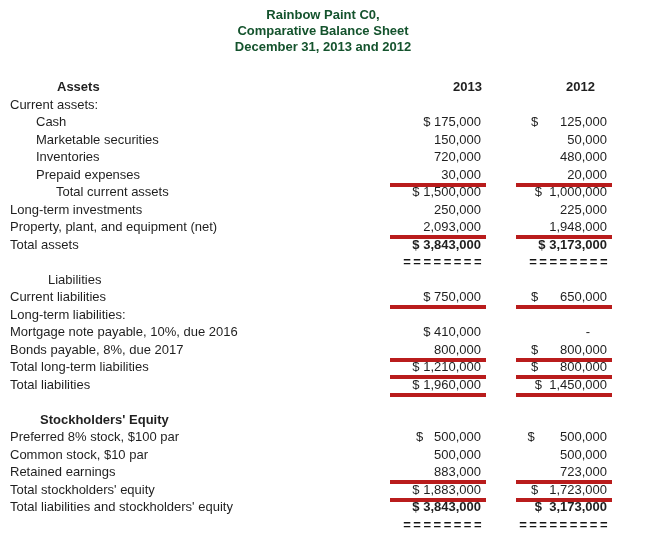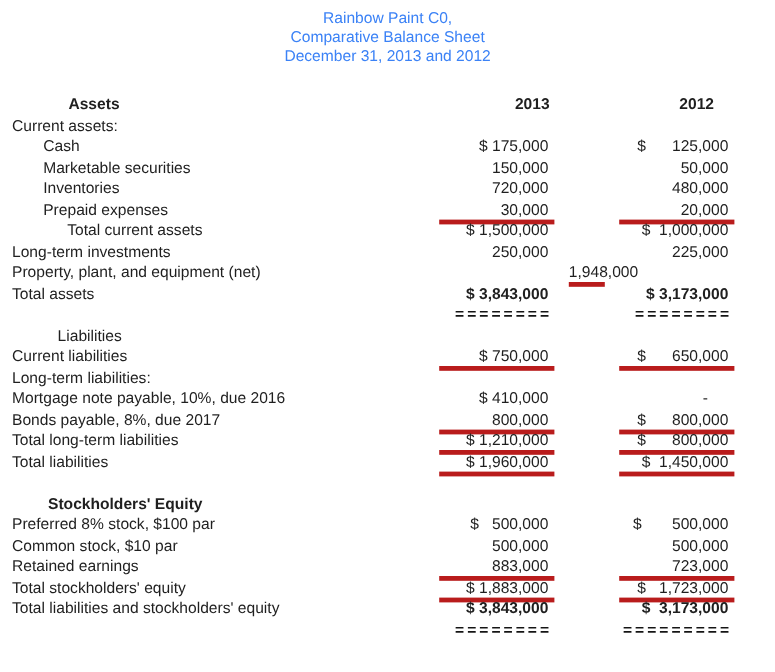--- a/index.html
+++ b/index.html
@@ -6,23 +6,23 @@
   html, body { background: #ffffff; }
   .page {
     width: 646px; height: 560px;
     background: #ffffff;
     font-family: "Liberation Sans", sans-serif;
     font-size: 13px;
     color: #1f1f1f;
     padding-top: 7px;
     overflow: hidden;
   }
-  .title-block { text-align: center; font-weight: normal; line-height: 16px; margin-bottom: 23px; color: #3b82f6; }
+  .title-block { text-align: center; font-weight: bold; line-height: 16px; margin-bottom: 23px; color: #14532d; }
   .sheet { padding-right: 34px; }
-  .row { display: grid; grid-template-columns: 1fr 96px 30px 96px; height: 17.5px; line-height: 17px; gap: 12px; }
+  .row { display: grid; grid-template-columns: 1fr 96px 30px 96px; height: 17.5px; line-height: 17px; }
   .label { padding-left: 10px; white-space: pre; overflow: hidden; }
   .label.i1 { padding-left: 36px; }
   .label.i1b { padding-left: 27px; }
   .label.i2 { padding-left: 56px; }
   .label.h-assets { padding-left: 57px; font-weight: bold; }
   .label.h-liab { padding-left: 48px; font-weight: normal; }
   .label.h-eq { padding-left: 40px; font-weight: bold; }
   .amt { text-align: right; padding-right: 5px; white-space: pre; }
   .amt.u { border-bottom: 4px solid #b91c1c; }
   .amt.b { font-weight: bold; }
@@ -90,20 +90,21 @@
       <div class="amt">$  1,000,000</div>
     </div>
     <div class="row">
       <div class="label">Long-term investments</div>
       <div class="amt">250,000</div>
       <div></div>
       <div class="amt">225,000</div>
     </div>
     <div class="row">
       <div class="label">Property, plant, and equipment (net)</div>
+      <div class="amt u">2,093,000</div>
       <div></div>
       <div class="amt u">1,948,000</div>
     </div>
     <div class="row">
       <div class="label">Total assets</div>
       <div class="amt b">$ 3,843,000</div>
       <div></div>
       <div class="amt b">$ 3,173,000</div>
     </div>
     <div class="row">

